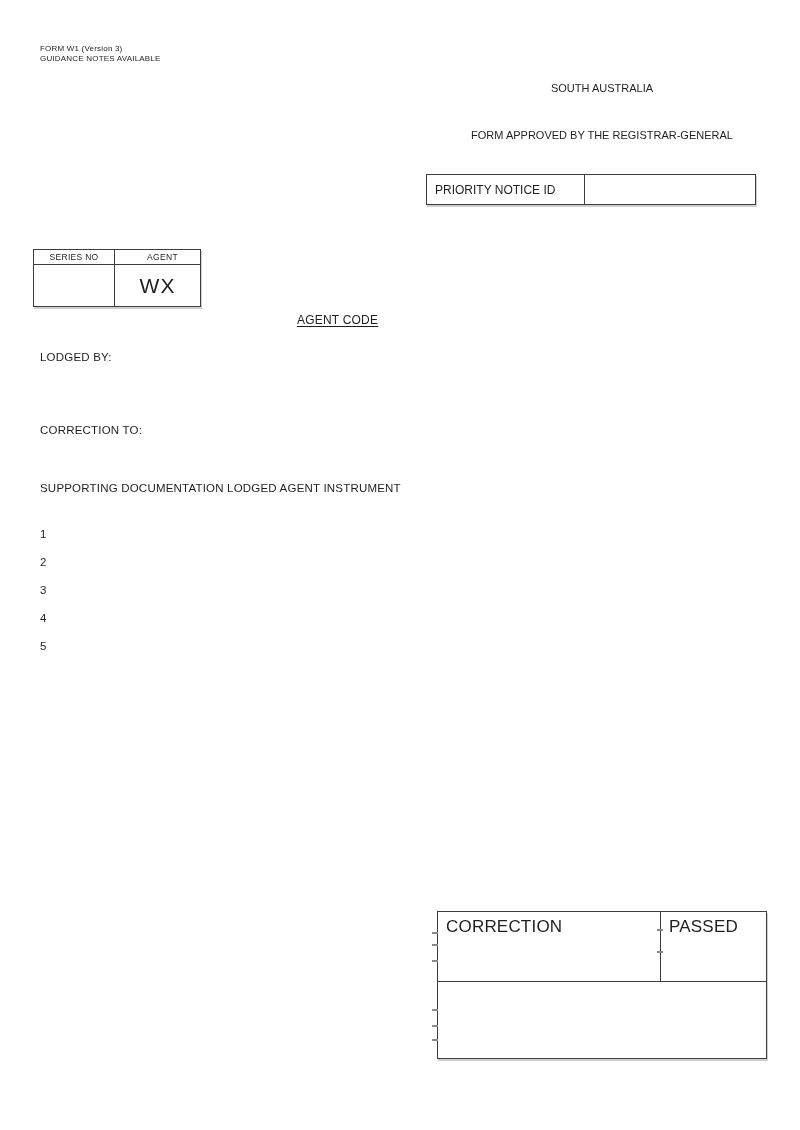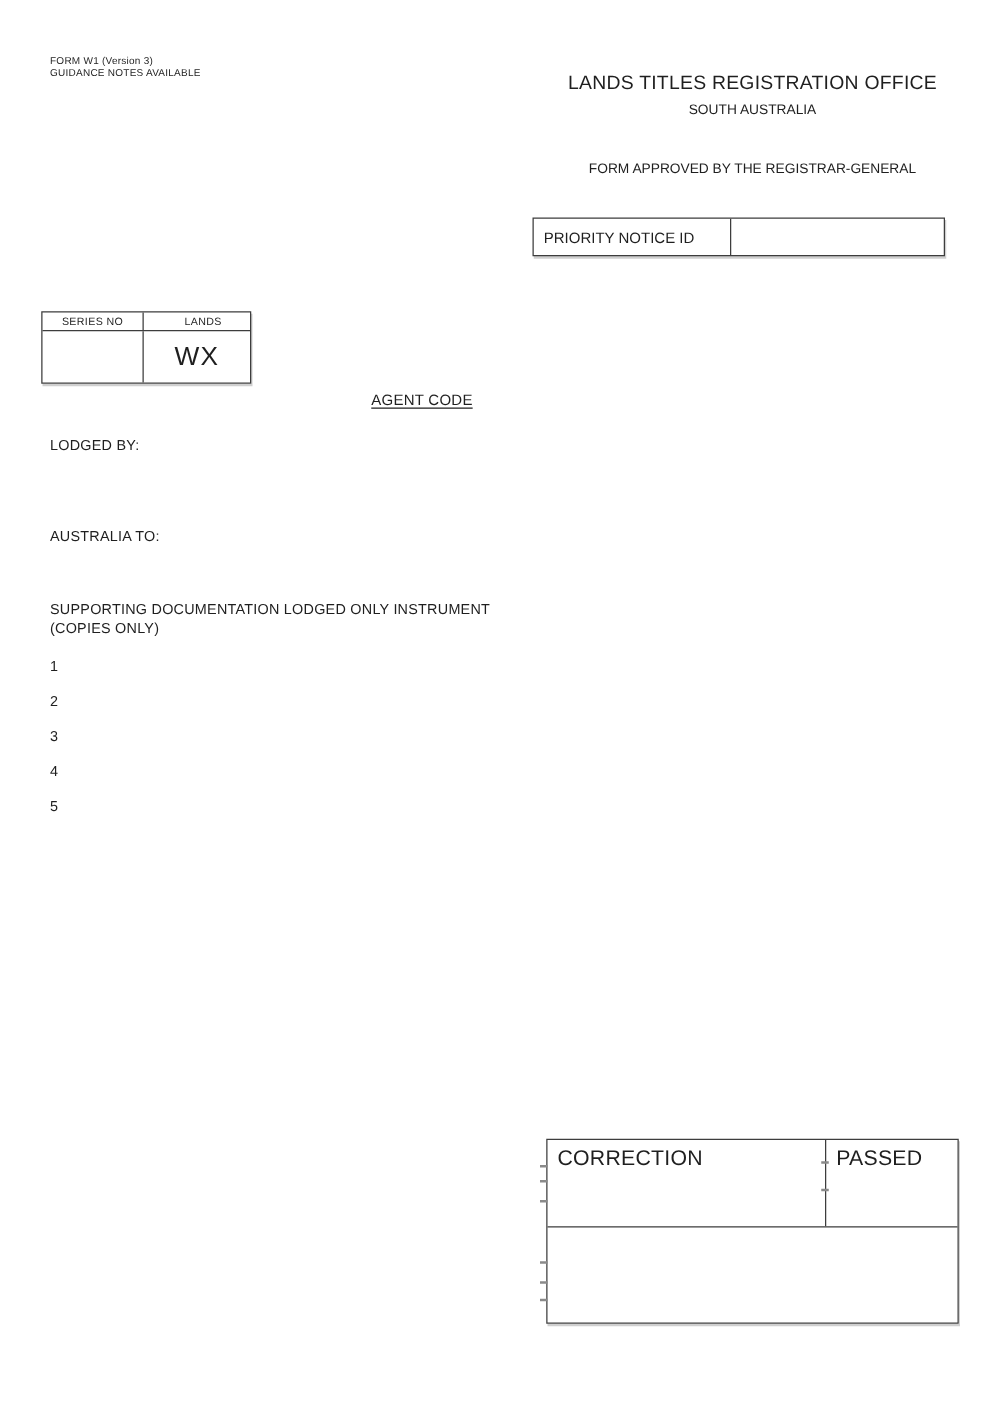--- a/index.html
+++ b/index.html
@@ -90,50 +90,48 @@
 </head>
 <body>
 
 <div id="page">
 
   <div id="form-id" class="abs">
     <div>FORM W1 (Version 3)</div>
     <div>GUIDANCE NOTES AVAILABLE</div>
   </div>
 
-  <div id="office-title" class="abs hdr">LANDS TITLES REGISTRATION OFFICE</div>
   <div id="state-subtitle" class="abs hdr">SOUTH AUSTRALIA</div>
   <div id="approval-note" class="abs hdr">FORM APPROVED BY THE REGISTRAR-GENERAL</div>
 
   <div id="priority-box" class="abs">
     <div id="priority-label-cell">PRIORITY NOTICE ID</div>
     <div id="priority-value-cell"></div>
   </div>
 
   <div id="series-table" class="abs">
     <div class="st-row st-head">
       <div class="st-cell-l st-hd-txt">SERIES NO</div>
-      <div class="st-cell-r st-hd-txt">LANDS</div>
+      <div class="st-cell-r st-hd-txt">AGENT</div>
     </div>
     <div class="st-row">
       <div class="st-cell-l"></div>
       <div class="st-cell-r">
         <div id="prefix-value">WX</div>
       </div>
     </div>
   </div>
 
   <div id="agent-code" class="abs">AGENT CODE</div>
 
   <div id="lodged-by" class="abs body-label">LODGED BY:</div>
-  <div id="correction-to" class="abs body-label">AUSTRALIA TO:</div>
+  <div id="correction-to" class="abs body-label">CORRECTION TO:</div>
 
   <div id="supporting-docs" class="abs body-label">
-    <div>SUPPORTING DOCUMENTATION LODGED ONLY INSTRUMENT</div>
-    <div>(COPIES ONLY)</div>
+    <div>SUPPORTING DOCUMENTATION LODGED AGENT INSTRUMENT</div>
   </div>
 
   <div id="doc-list" class="abs">
     <div class="doc-item">1</div>
     <div class="doc-item">2</div>
     <div class="doc-item">3</div>
     <div class="doc-item">4</div>
     <div class="doc-item">5</div>
   </div>
 

